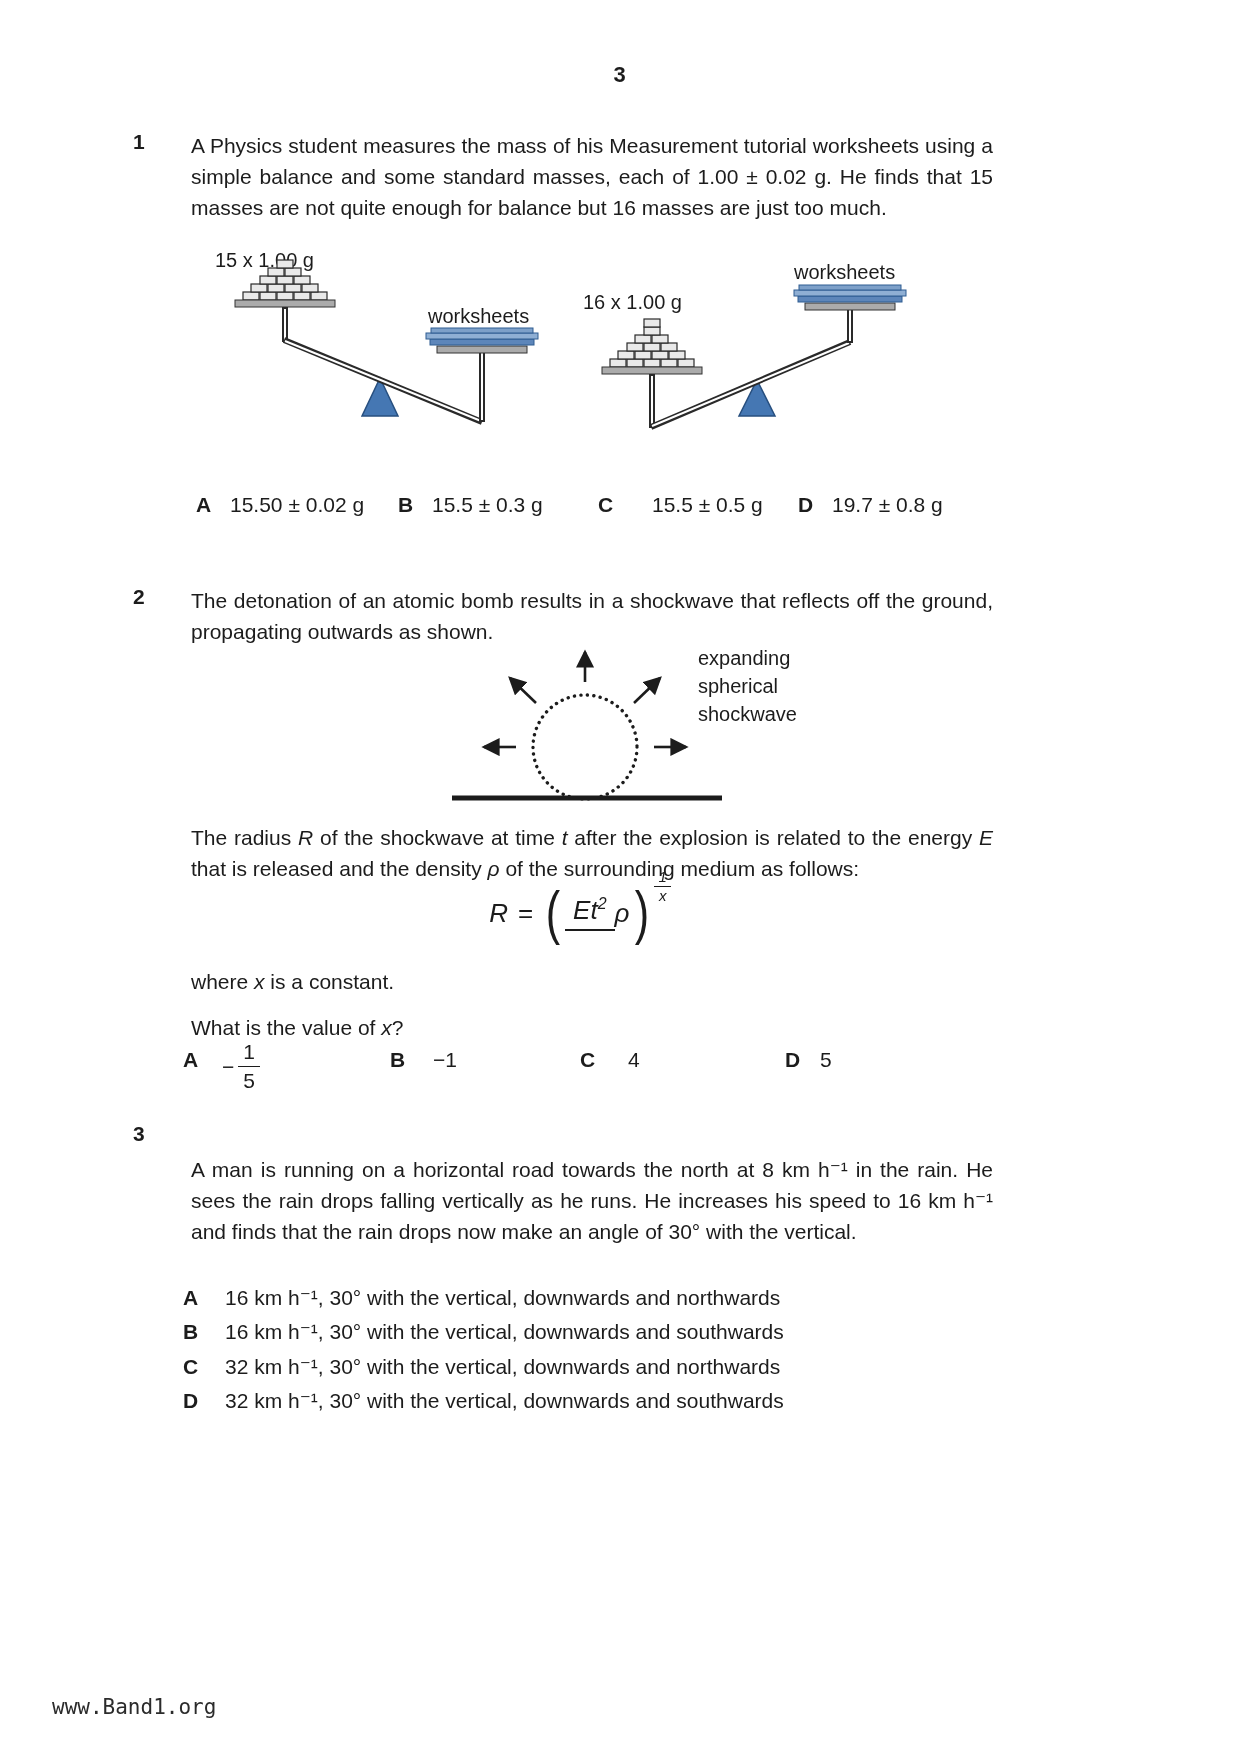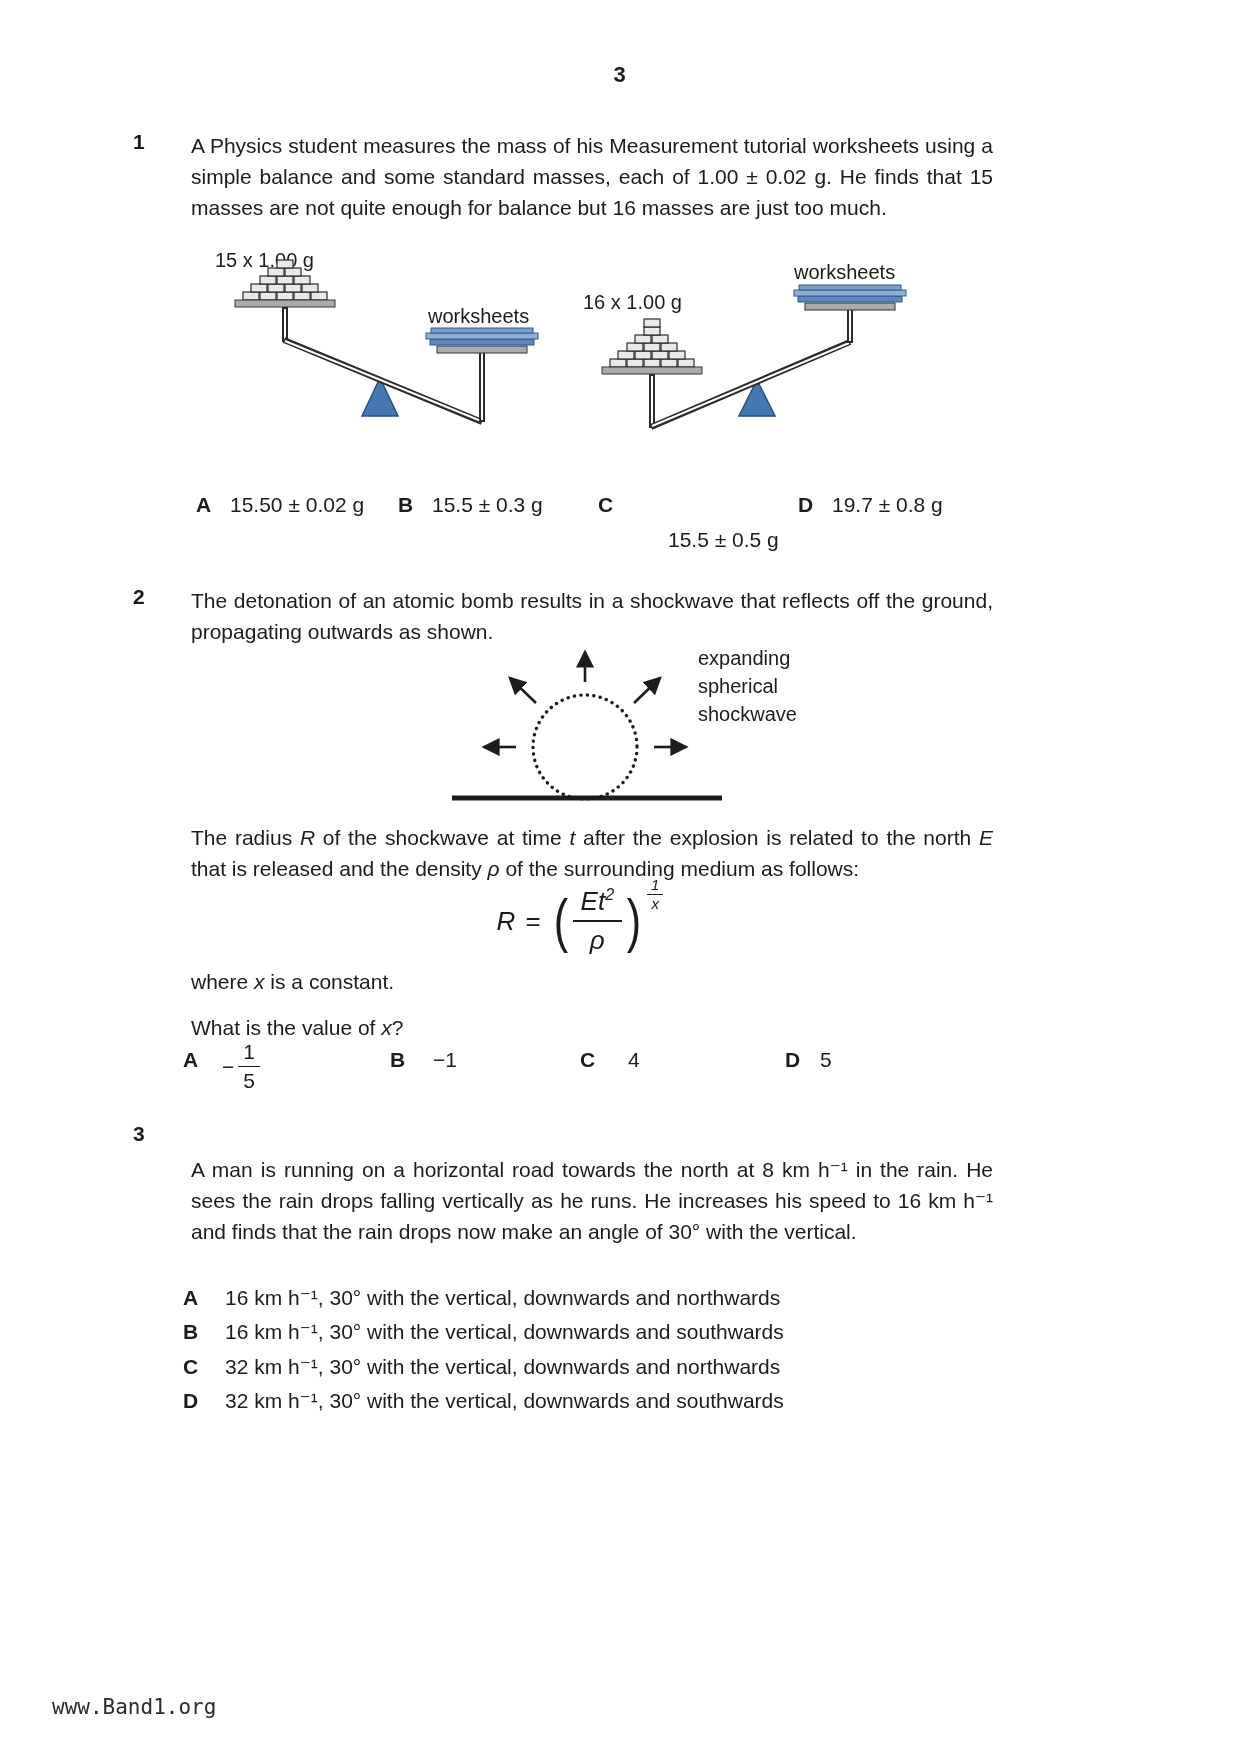--- a/index.html
+++ b/index.html
@@ -15,21 +15,21 @@
   .opt-val{font-size:21px;}
   .optrow span{position:absolute;top:0;white-space:nowrap;}
   .dlabel{font-size:20px;fill:#1c1c1c;font-family:"Liberation Sans","DejaVu Sans",sans-serif;}
   .it{font-style:italic;}
   
   .formula{left:180px;top:886px;width:800px;display:flex;justify-content:center;
            align-items:center;font-size:26px;}
   .f-it{font-style:italic;}
   .f-eq{margin:0 10px;}
   .f-paren{font-size:60px;font-weight:200;line-height:0.9;transform:scaleX(.72);}
-  .f-frac{display:inline-flex;flex-direction:column;text-align:center;margin:0 2px;font-style:italic;}
+  .f-frac{display:inline-flex;flex-direction:row;text-align:center;margin:0 2px;font-style:italic;}
   .f-num{border-bottom:2px solid #1c1c1c;padding:0 8px 3px;}
   .f-num sup{font-size:16px;}
   .f-den{padding-top:3px;}
   .f-exp{display:inline-flex;flex-direction:column;font-size:15px;font-style:italic;
          text-align:center;transform:translateY(-27px);margin-left:3px;}
   .f-exp-num{border-bottom:1.4px solid #1c1c1c;padding:0 4px 1px;}
   
   .fracA{display:flex;align-items:center;font-size:21px;}
   .fracA .stack{display:inline-flex;flex-direction:column;text-align:center;margin-left:4px;}
   .fracA .stack .n{border-bottom:1.6px solid #1c1c1c;padding:0 5px 2px;}
@@ -129,21 +129,21 @@
     </g>
     <text x="614" y="34" class="dlabel">worksheets</text>
   </svg>
 
   <div class="abs optrow" style="top:493px;left:0;width:1239px;height:30px;">
     <span class="opt-label" style="left:196px;">A</span>
     <span class="opt-val" style="left:230px;">15.50 ± 0.02 g</span>
     <span class="opt-label" style="left:398px;">B</span>
     <span class="opt-val" style="left:432px;">15.5 ± 0.3 g</span>
     <span class="opt-label" style="left:598px;">C</span>
-    <span class="opt-val" style="left:668px;margin-top:35px;">15.5 ± 0.5 g</span>
+    <span class="opt-val" style="left:652px;">15.5 ± 0.5 g</span>
     <span class="opt-label" style="left:798px;">D</span>
     <span class="opt-val" style="left:832px;">19.7 ± 0.8 g</span>
   </div>
 
   <div class="abs qnum qnum-col" style="top:585px;">2</div>
   <div class="abs para q-text" style="top:585px;">The detonation of an atomic bomb results in a shockwave that reflects off the ground, propagating outwards as shown.</div>
 
   <svg class="abs" style="left:440px;top:640px;" width="420" height="170" viewBox="0 0 420 170">
     <defs>
       <marker id="ah" markerWidth="9" markerHeight="9" refX="6" refY="3.5" orient="auto">
@@ -159,21 +159,21 @@
       <line x1="214" y1="107" x2="246" y2="107"></line>
     </g>
     <line x1="12" y1="158" x2="282" y2="158" stroke="#1c1c1c" stroke-width="5"></line>
     <g>
       <text x="258" y="25" class="dlabel">expanding</text>
       <text x="258" y="53" class="dlabel">spherical</text>
       <text x="258" y="81" class="dlabel">shockwave</text>
     </g>
   </svg>
 
-  <div class="abs para q-text" style="top:822px;"><span>The radius </span><span class="it">R</span><span> of the shockwave at time </span><span class="it">t</span><span> after the explosion is related to the north </span><span class="it">E</span><span> that is released and the density </span><span class="it">ρ</span><span> of the surrounding medium as follows:</span></div>
+  <div class="abs para q-text" style="top:822px;"><span>The radius </span><span class="it">R</span><span> of the shockwave at time </span><span class="it">t</span><span> after the explosion is related to the energy </span><span class="it">E</span><span> that is released and the density </span><span class="it">ρ</span><span> of the surrounding medium as follows:</span></div>
 
   <div class="abs formula">
     <span class="f-it">R</span>
     <span class="f-eq">=</span>
     <span class="f-paren">(</span>
     <span class="f-frac">
       <span class="f-num"><span>Et</span><sup>2</sup></span>
       <span class="f-den">ρ</span>
     </span>
     <span class="f-paren">)</span>

